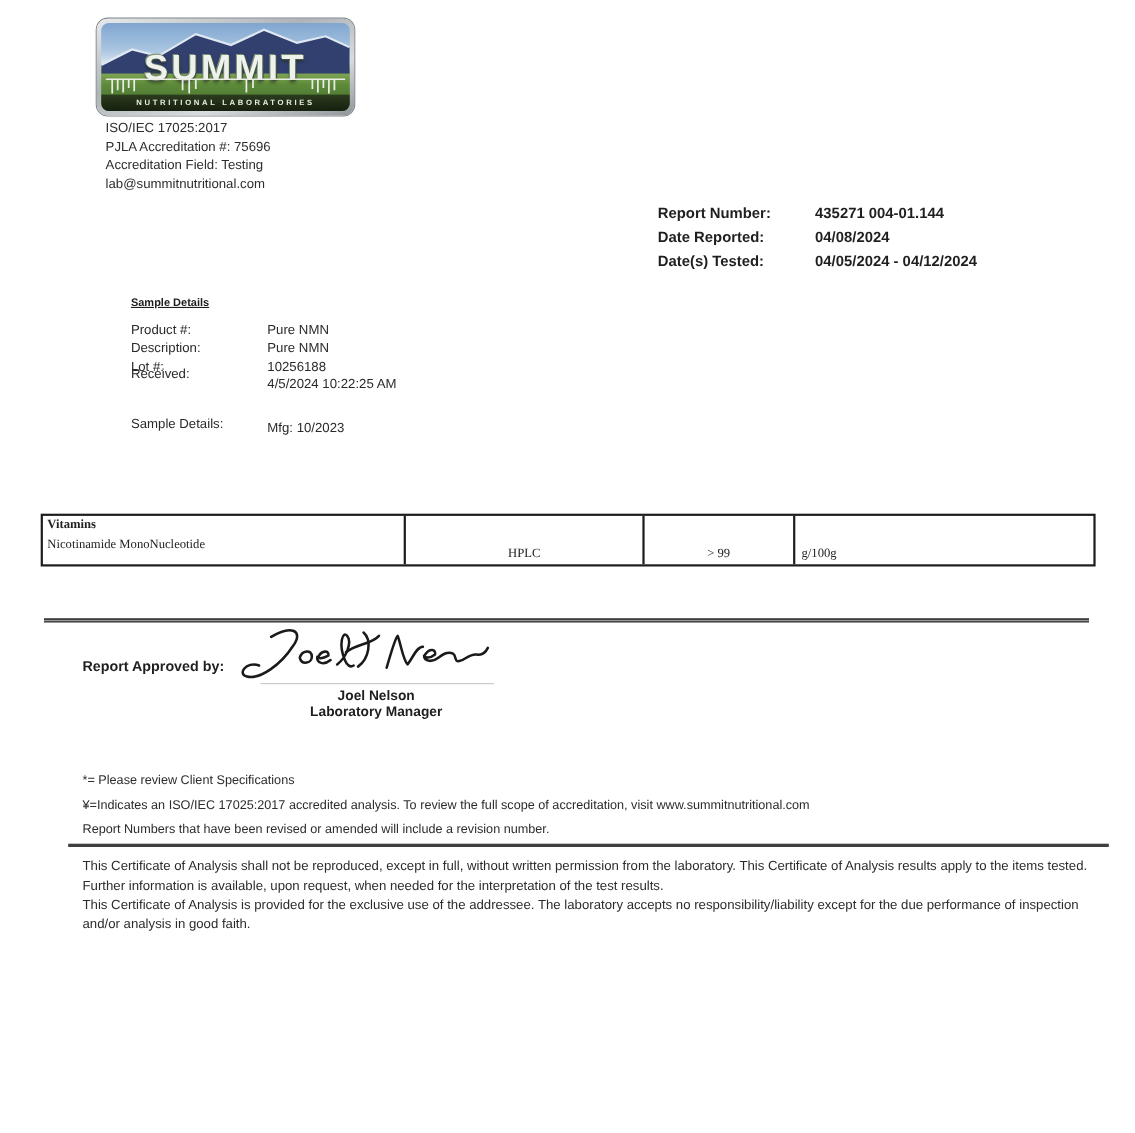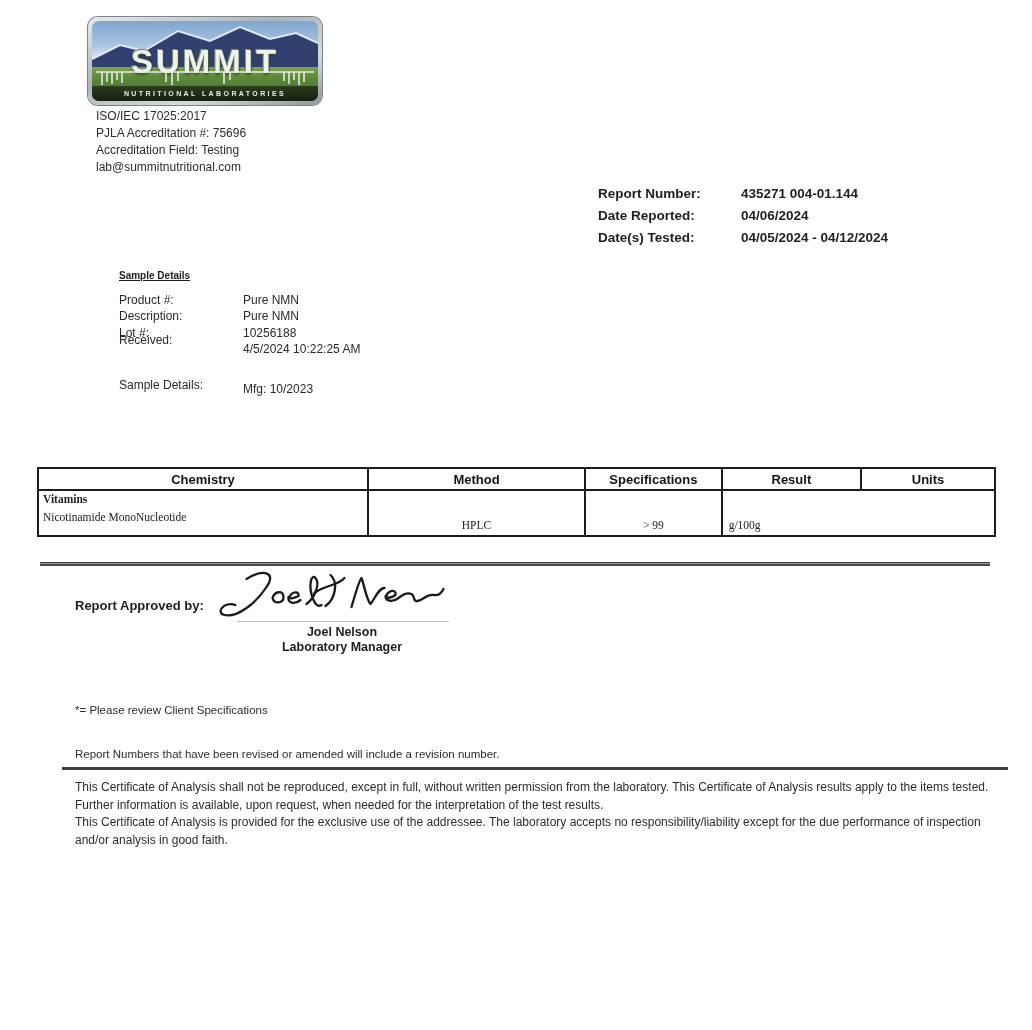--- a/index.html
+++ b/index.html
@@ -130,21 +130,21 @@
     <div>lab@summitnutritional.com</div>
   </div>
 
   <div>
     <div class="rpt-row">
       <span class="rpt-label abs" style="top:186px">Report Number:</span>
       <span class="rpt-value abs" style="top:186px">435271 004-01.144</span>
     </div>
     <div class="rpt-row">
       <span class="rpt-label abs" style="top:208px">Date Reported:</span>
-      <span class="rpt-value abs" style="top:208px">04/06/2024</span>
+      <span class="rpt-value abs" style="top:208px">04/08/2024</span>
     </div>
     <div class="rpt-row">
       <span class="rpt-label abs" style="top:230px">Date(s) Tested:</span>
       <span class="rpt-value abs" style="top:230px">04/05/2024 - 04/12/2024</span>
     </div>
   </div>
 
   <div class="abs sample-heading">Sample Details</div>
   <div>
     <span class="smp-label" style="top:293px">Product #:</span>
@@ -154,27 +154,20 @@
     <span class="smp-label" style="top:326px">Lot #:</span>
     <span class="smp-value" style="top:326px">10256188</span>
     <span class="smp-label" style="top:333px">Received:</span>
     <span class="smp-value" style="top:342px">4/5/2024 10:22:25 AM</span>
     <span class="smp-label" style="top:378px">Sample Details:</span>
     <span class="smp-value" style="top:382px">Mfg: 10/2023</span>
   </div>
 
 
   <div class="abs coa-table">
-    <div class="coa-head">
-      <div class="col-chem">Chemistry</div>
-      <div class="col-meth">Method</div>
-      <div class="col-spec">Specifications</div>
-      <div class="col-res">Result</div>
-      <div class="col-unit">Units</div>
-    </div>
     <div class="coa-body">
       <div class="col-chem cell-chem">
         <span class="group">Vitamins</span>
         <span class="analyte">Nicotinamide MonoNucleotide</span>
       </div>
       <div class="col-meth cell-bottom ta-c">
         <span>HPLC</span>
       </div>
       <div class="col-spec cell-bottom ta-c">
         <span>&gt; 99</span>
@@ -198,20 +191,21 @@
       <path d="M104,27 c10,-8 23,-7 30,-15"></path>
       <path d="M141,41 c4,-14 8,-27 10,-29 c3,8 5,22 9,26 c5,-6 8,-16 14,-16"></path>
       <path d="M176,29 c4,-6 10,-5 9,0 c-5,4 -9,3 -10,1 c0,6 8,6 13,2 c4,-3 8,-6 13,-4 c4,2 1,8 6,7 c6,-1 9,-7 16,-6 c5,1 8,-2 10,-6"></path>
     </g>
   </svg>
   <div class="abs sig-underline"></div>
   <div class="abs sig-name">Joel Nelson</div>
   <div class="abs sig-title">Laboratory Manager</div>
 
   <div class="foot" style="top:704px">*= Please review Client Specifications</div>
+  <div class="foot" style="top:726px">¥=Indicates an ISO/IEC 17025:2017 accredited analysis. To review the full scope of accreditation, visit www.summitnutritional.com</div>
   <div class="foot" style="top:748px">Report Numbers that have been revised or amended will include a revision number.</div>
 
   <div class="abs rule-mid"></div>
 
   <div class="abs disclaimer">
     <p>This Certificate of Analysis shall not be reproduced, except in full, without written permission from the laboratory. This Certificate of Analysis results apply to the items tested. Further information is available, upon request, when needed for the interpretation of the test results.</p>
     <p>This Certificate of Analysis is provided for the exclusive use of the addressee. The laboratory accepts no responsibility/liability except for the due performance of inspection and/or analysis in good faith.</p>
   </div>
 
 </div>

